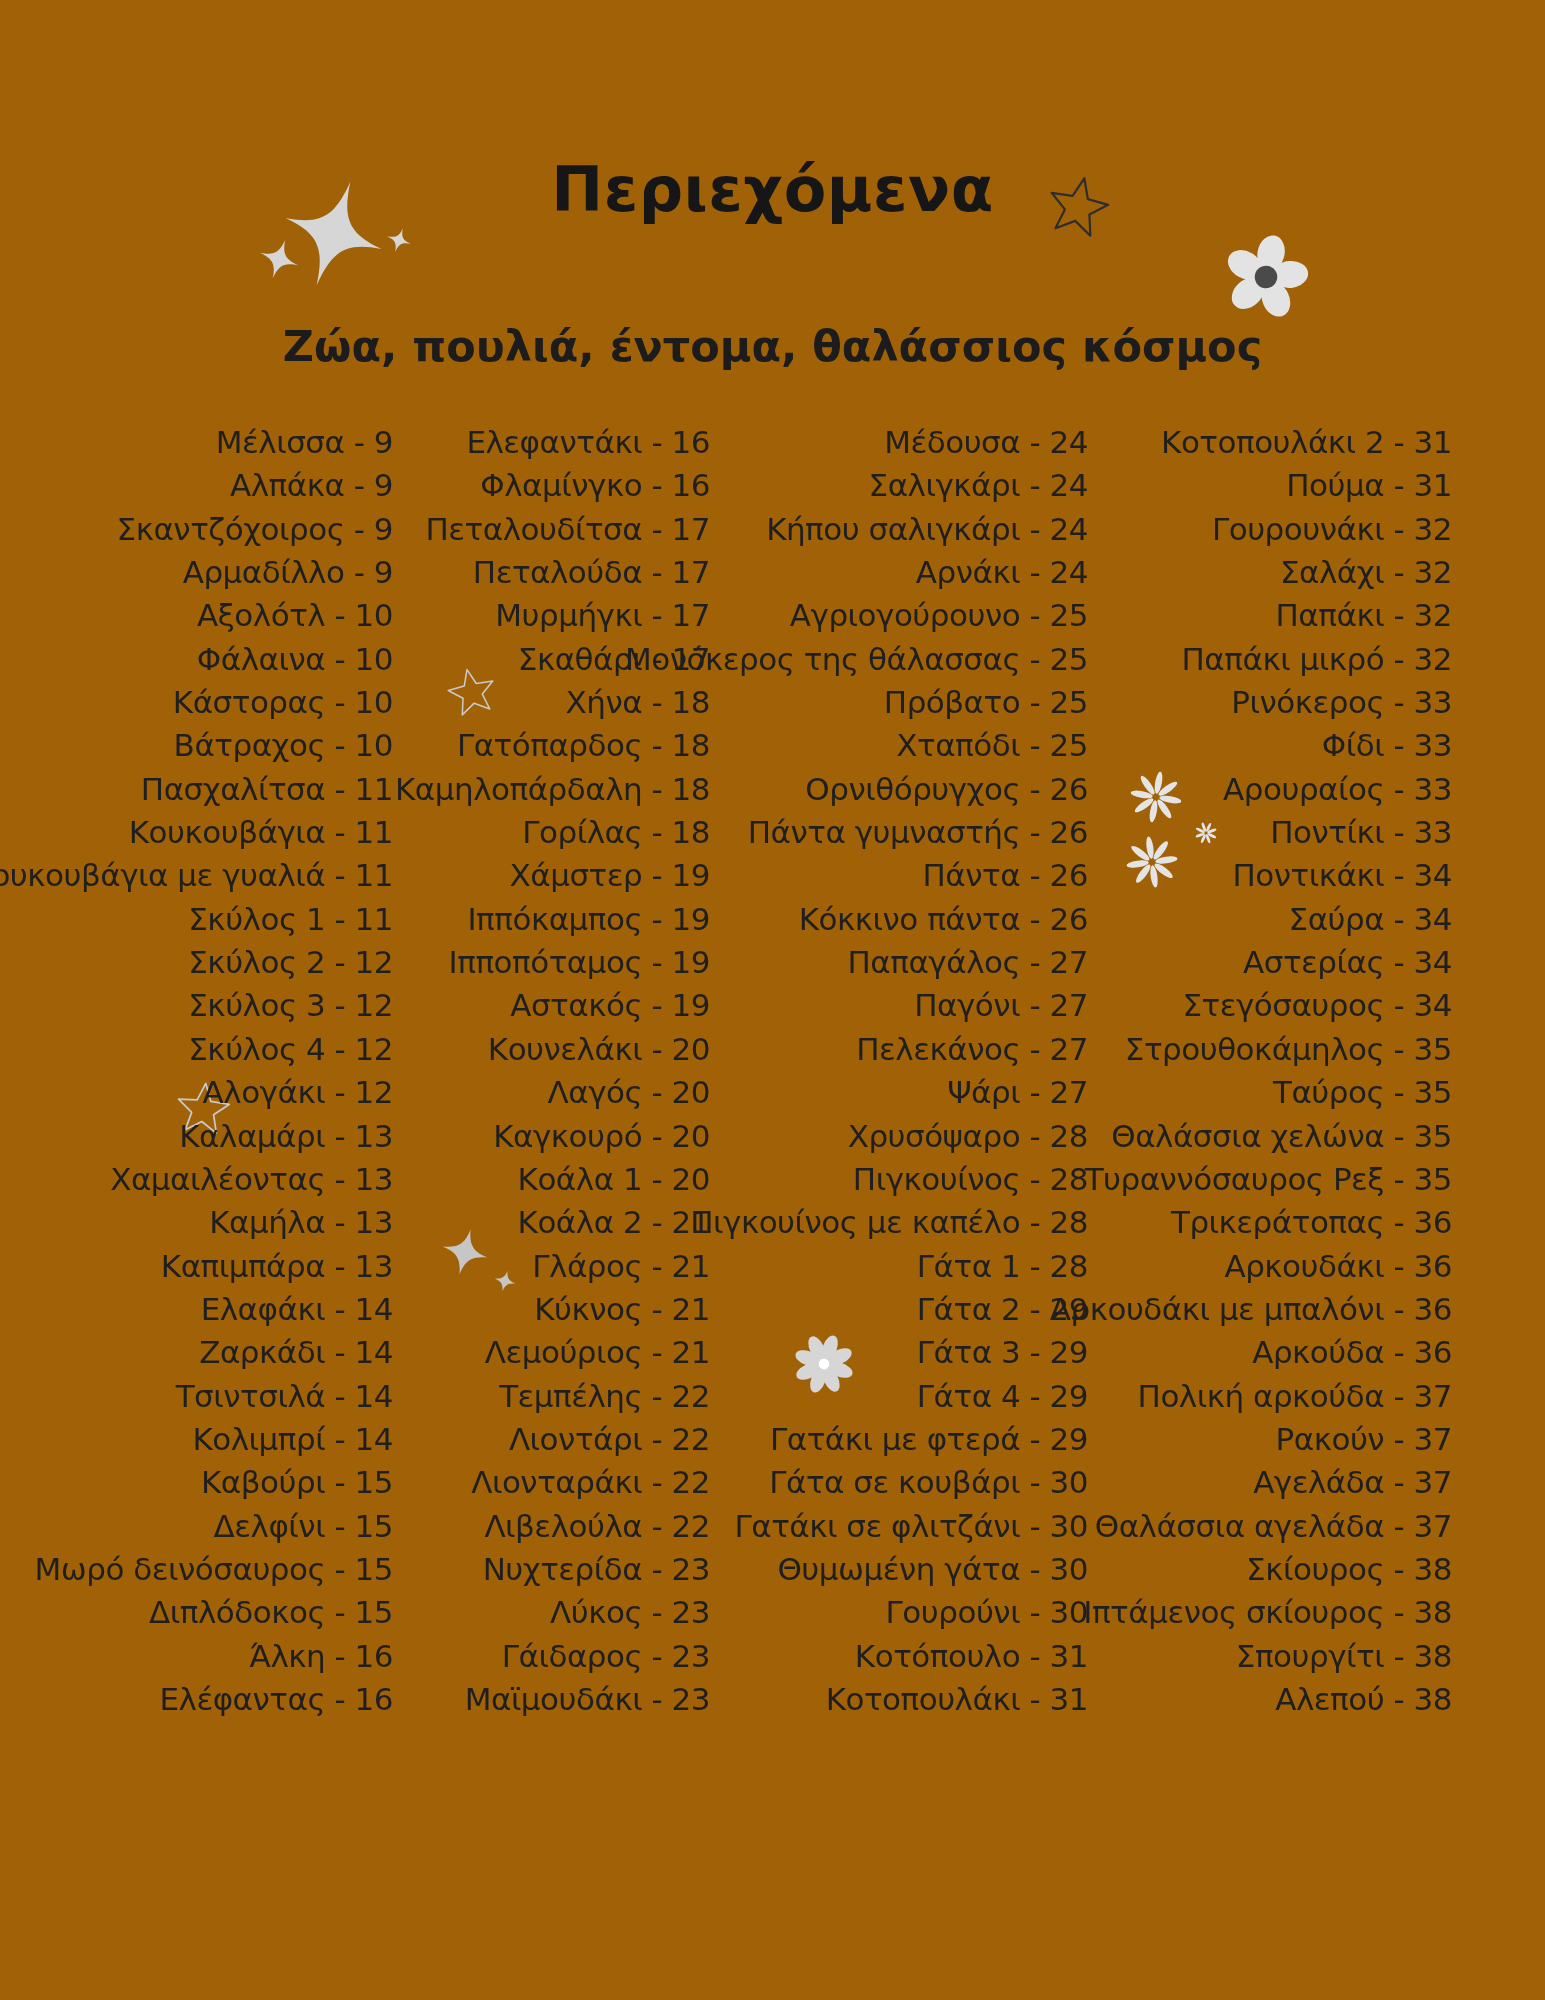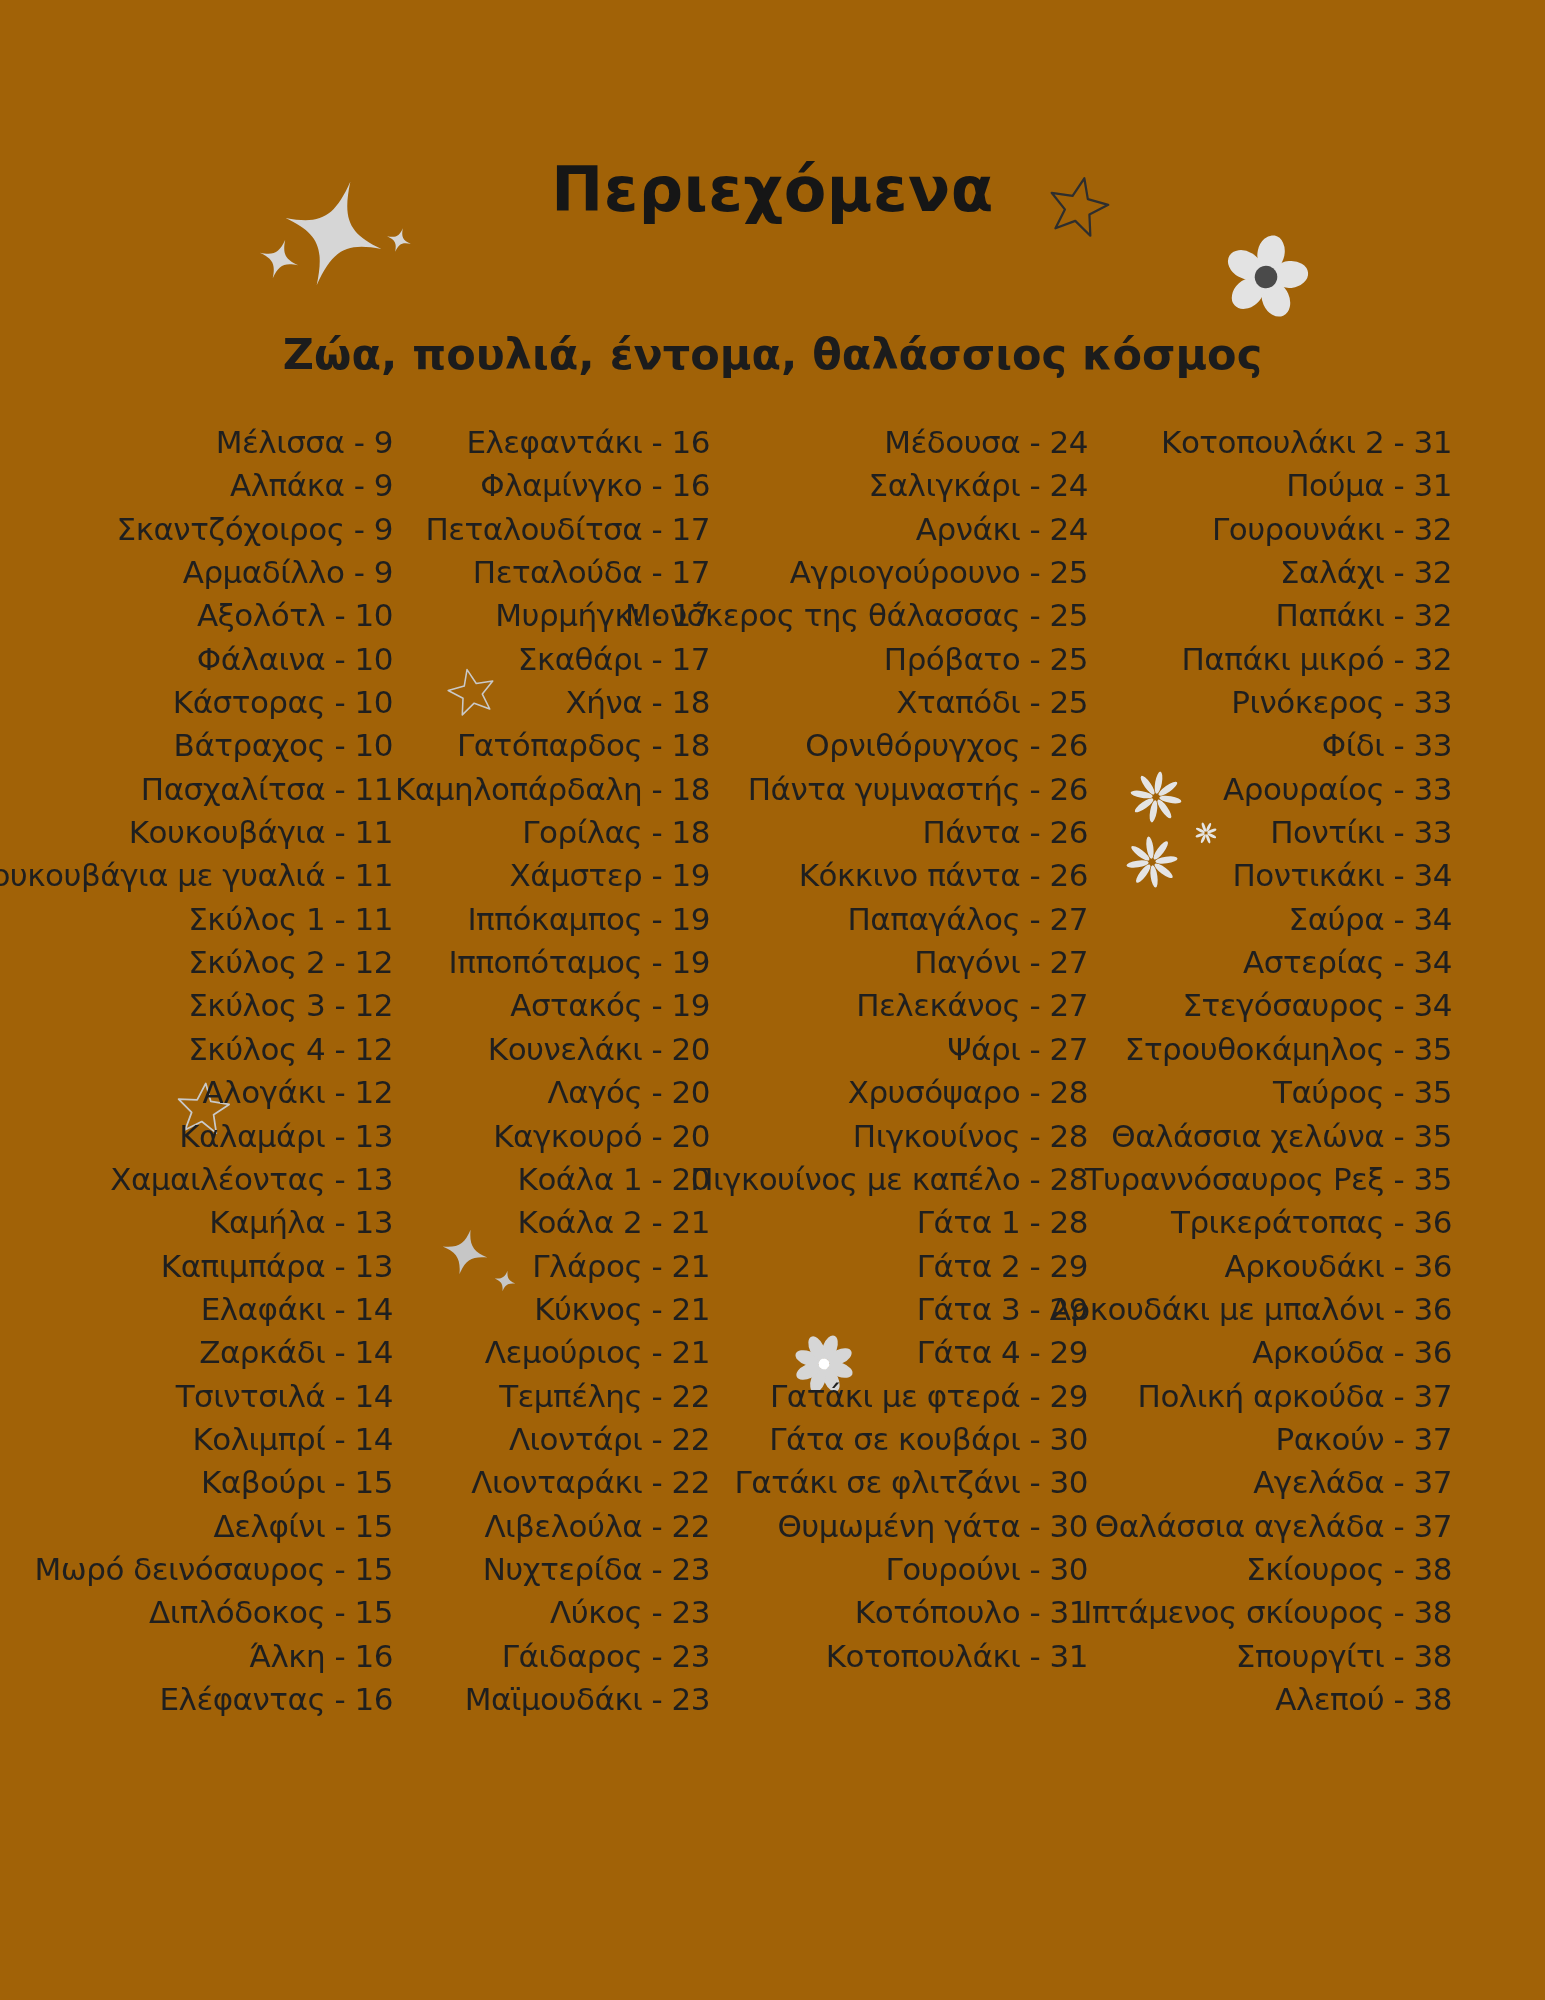--- a/index.html
+++ b/index.html
@@ -10,21 +10,21 @@
     position:relative;
     overflow:hidden;
   }
   .page{position:absolute;inset:0;background:#a16207;color:#1c1c1c;}
   .title{
     position:absolute;top:155px;left:0;width:1545px;
     text-align:center;font-size:62px;line-height:70px;font-weight:bold;
     letter-spacing:0.5px;color:#161616;
   }
   .subtitle{
-    position:absolute;top:328px;left:0;width:1545px;
+    position:absolute;top:320px;left:0;width:1545px;
     text-align:center;font-size:43px;line-height:52px;font-weight:bold;
     color:#1c1c1c;
   }
   .toc-col{
     position:absolute;top:421px;
     text-align:right;font-size:31px;line-height:43.35px;
     letter-spacing:-0.5px;white-space:nowrap;color:#1f1f1f;
   }
   .col-1{right:1152px;}
   .col-2{right:835px;margin-left:15px;}
@@ -192,20 +192,21 @@
       <div class="toc-row">Λιονταράκι - 22</div>
       <div class="toc-row">Λιβελούλα - 22</div>
       <div class="toc-row">Νυχτερίδα - 23</div>
       <div class="toc-row">Λύκος - 23</div>
       <div class="toc-row">Γάιδαρος - 23</div>
       <div class="toc-row">Μαϊμουδάκι - 23</div>
     </div>
   <div class="toc-col col-3">
       <div class="toc-row">Μέδουσα - 24</div>
       <div class="toc-row">Σαλιγκάρι - 24</div>
+      <div class="toc-row">Κήπου σαλιγκάρι - 24</div>
       <div class="toc-row">Αρνάκι - 24</div>
       <div class="toc-row">Αγριογούρουνο - 25</div>
       <div class="toc-row">Μονόκερος της θάλασσας - 25</div>
       <div class="toc-row">Πρόβατο - 25</div>
       <div class="toc-row">Χταπόδι - 25</div>
       <div class="toc-row">Ορνιθόρυγχος - 26</div>
       <div class="toc-row">Πάντα γυμναστής - 26</div>
       <div class="toc-row">Πάντα - 26</div>
       <div class="toc-row">Κόκκινο πάντα - 26</div>
       <div class="toc-row">Παπαγάλος - 27</div>

